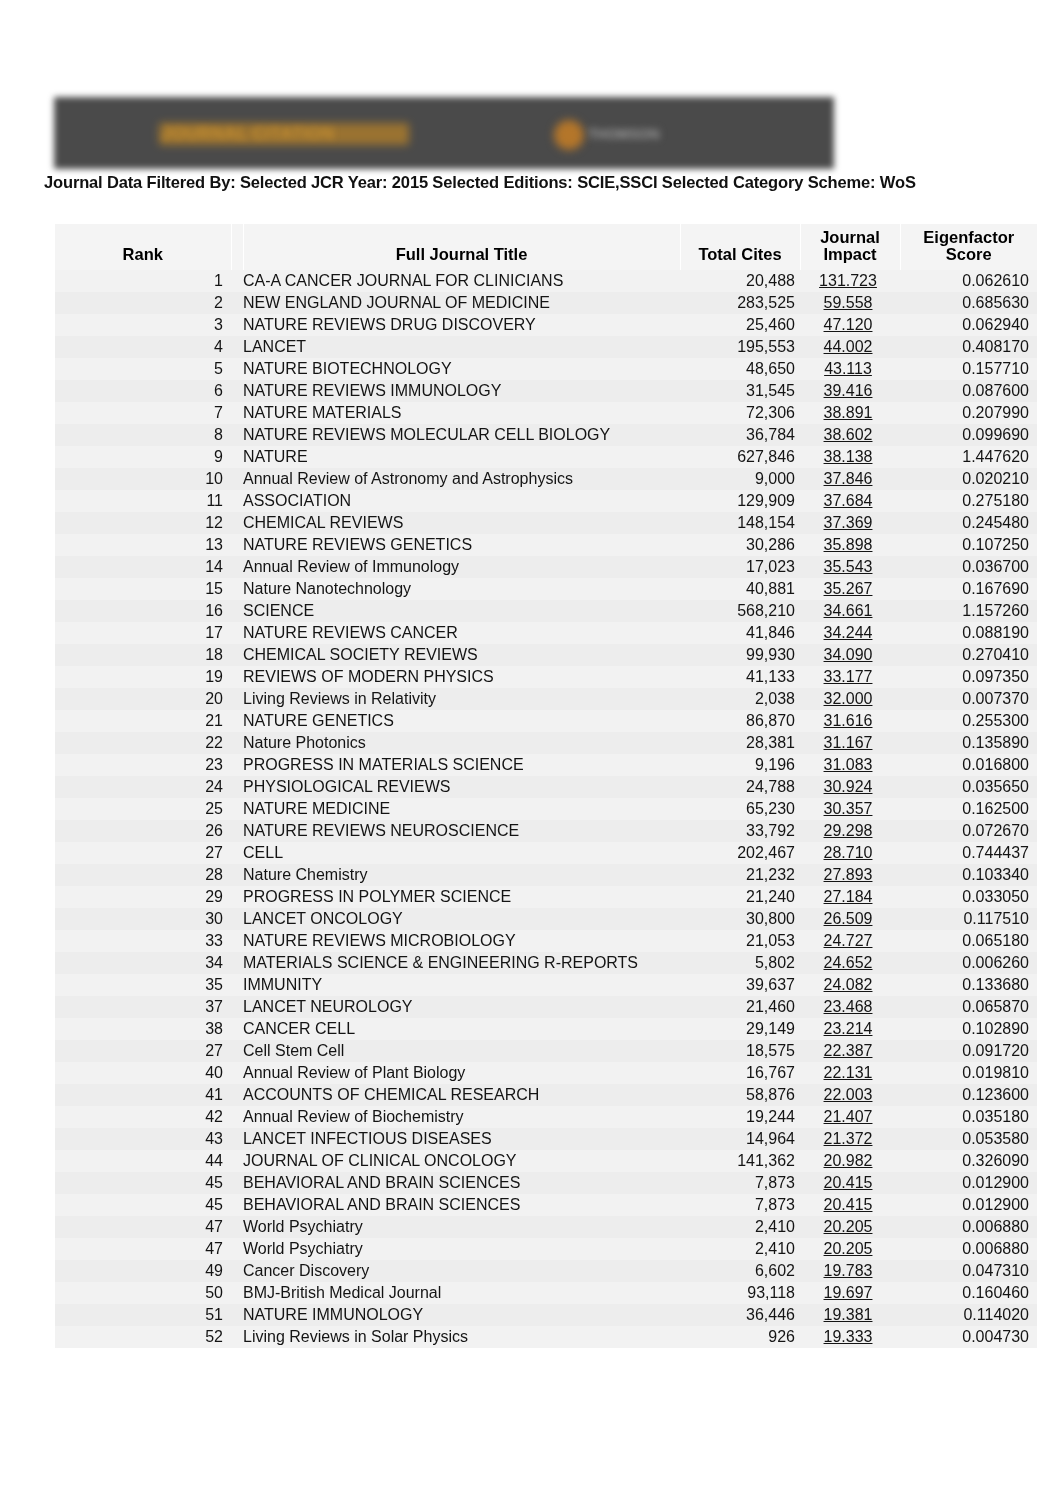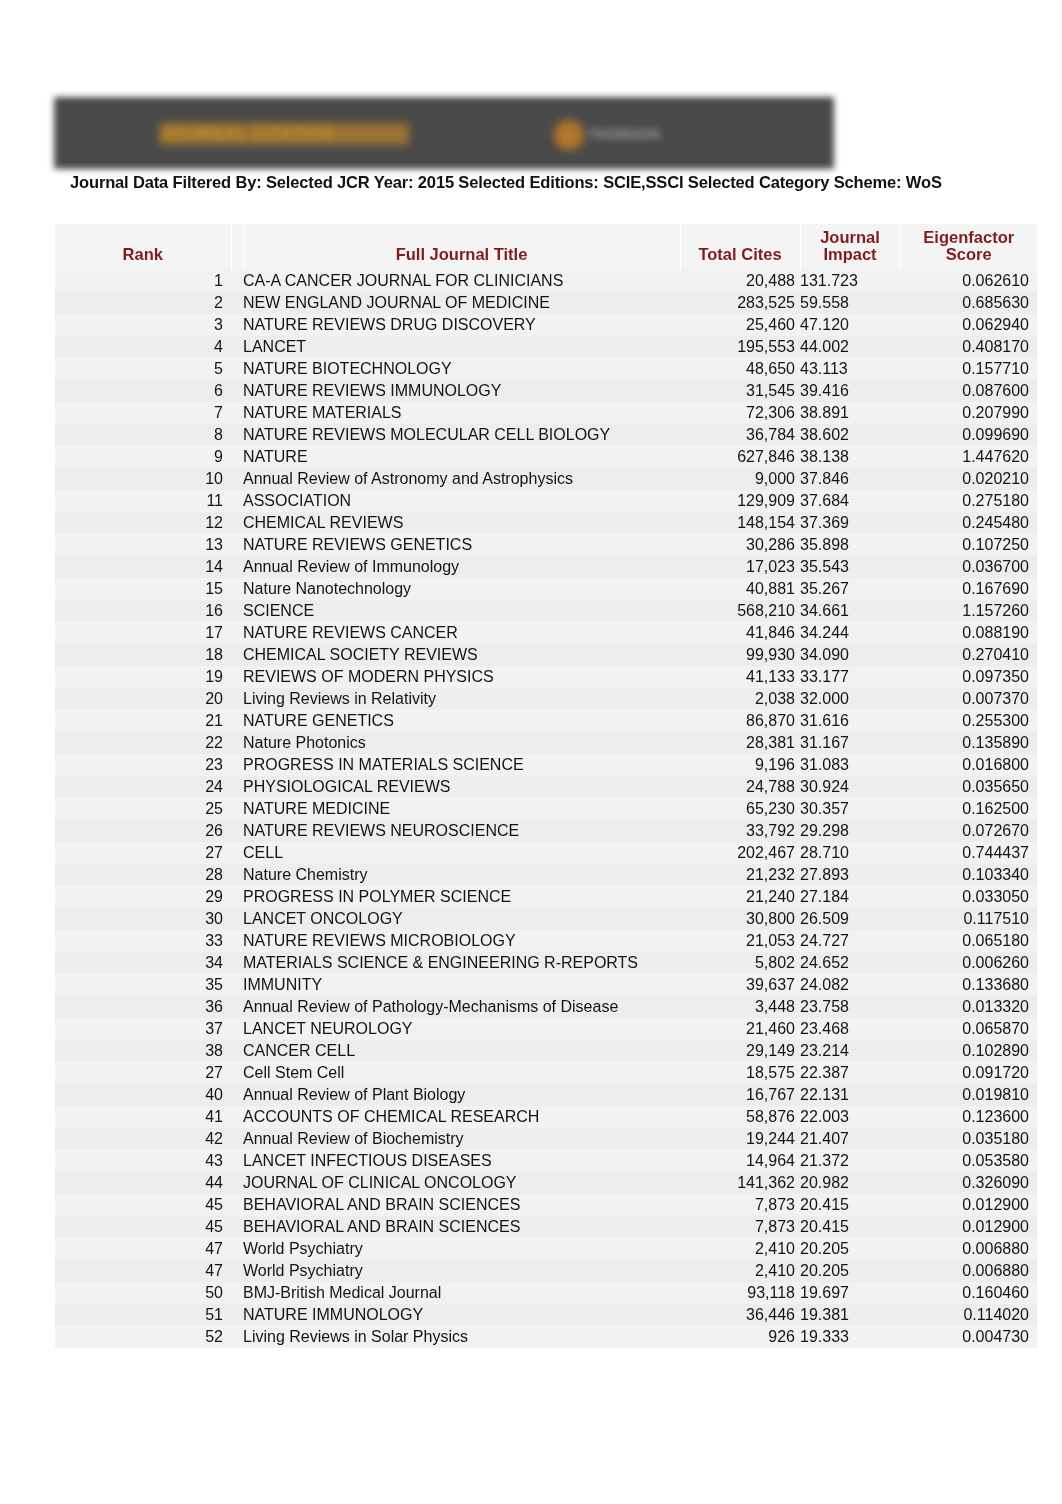--- a/index.html
+++ b/index.html
@@ -88,21 +88,21 @@
     font-weight: bold;
     line-height: 16px;
     filter: blur(3.6px);
     white-space: nowrap;
     overflow: hidden;
   }
 
   
   .filter-line {
     position: absolute;
-    left: 70px;
+    left: 44px;
     top: 173px;
     width: 960px;
     font-size: 16.5px;
     font-weight: bold;
     color: #111111;
     white-space: nowrap;
     letter-spacing: -0.15px;
     filter: blur(0.45px);
   }
 
@@ -119,21 +119,21 @@
   .table col.c-gap   { width: 12px;  }
   .table col.c-title { width: 437px; }
   .table col.c-cites { width: 120px; }
   .table col.c-jif   { width: 100px; }
   .table col.c-eig   { width: 137px; }
 
   .hdr-row th {
     background: #f4f4f4;
     font-size: 16.5px;
     font-weight: bold;
-    color: #7f1d1d;
+    color: #000000;
     text-align: center;
     vertical-align: bottom;
     padding: 0 0 7px 0;
     height: 46px;
     border: none;
     line-height: 17px;
   }
   .hdr-row th.sep-l { border-left: 1px solid #ffffff; }
   .hdr-row th.blank { background: #f4f4f4; }
 
@@ -146,21 +146,21 @@
     color: #141414;
     padding: 0 0 1px 0;
     border: none;
     line-height: 21px;
     white-space: nowrap;
   }
   td.rank   { text-align: right; padding-right: 8px; }
   td.spacer { }
   td.title  { text-align: left; padding-right: 6px; }
   td.cites  { text-align: right; padding-right: 5px; }
-  td.jif    { text-align: left; padding-right: 4px; }
+  td.jif    { text-align: center; padding-right: 4px; text-decoration: underline; }
   td.eig    { text-align: right; padding-right: 8px; }
 </style>
 </head>
 <body>
 
 <div id="page">
 
   <div class="banner-wrap">
     <div class="banner">
       <div class="banner-inner"></div>
@@ -457,28 +457,20 @@
         </tr>
         <tr>
           <td class="rank">35</td>
           <td class="spacer"></td>
           <td class="title">IMMUNITY</td>
           <td class="cites">39,637</td>
           <td class="jif">24.082</td>
           <td class="eig">0.133680</td>
         </tr>
         <tr>
-          <td class="rank">36</td>
-          <td class="spacer"></td>
-          <td class="title">Annual Review of Pathology-Mechanisms of Disease</td>
-          <td class="cites">3,448</td>
-          <td class="jif">23.758</td>
-          <td class="eig">0.013320</td>
-        </tr>
-        <tr>
           <td class="rank">37</td>
           <td class="spacer"></td>
           <td class="title">LANCET NEUROLOGY</td>
           <td class="cites">21,460</td>
           <td class="jif">23.468</td>
           <td class="eig">0.065870</td>
         </tr>
         <tr>
           <td class="rank">38</td>
           <td class="spacer"></td>
@@ -561,20 +553,28 @@
         </tr>
         <tr>
           <td class="rank">47</td>
           <td class="spacer"></td>
           <td class="title">World Psychiatry</td>
           <td class="cites">2,410</td>
           <td class="jif">20.205</td>
           <td class="eig">0.006880</td>
         </tr>
         <tr>
+          <td class="rank">49</td>
+          <td class="spacer"></td>
+          <td class="title">Cancer Discovery</td>
+          <td class="cites">6,602</td>
+          <td class="jif">19.783</td>
+          <td class="eig">0.047310</td>
+        </tr>
+        <tr>
           <td class="rank">50</td>
           <td class="spacer"></td>
           <td class="title">BMJ-British Medical Journal</td>
           <td class="cites">93,118</td>
           <td class="jif">19.697</td>
           <td class="eig">0.160460</td>
         </tr>
         <tr>
           <td class="rank">51</td>
           <td class="spacer"></td>

